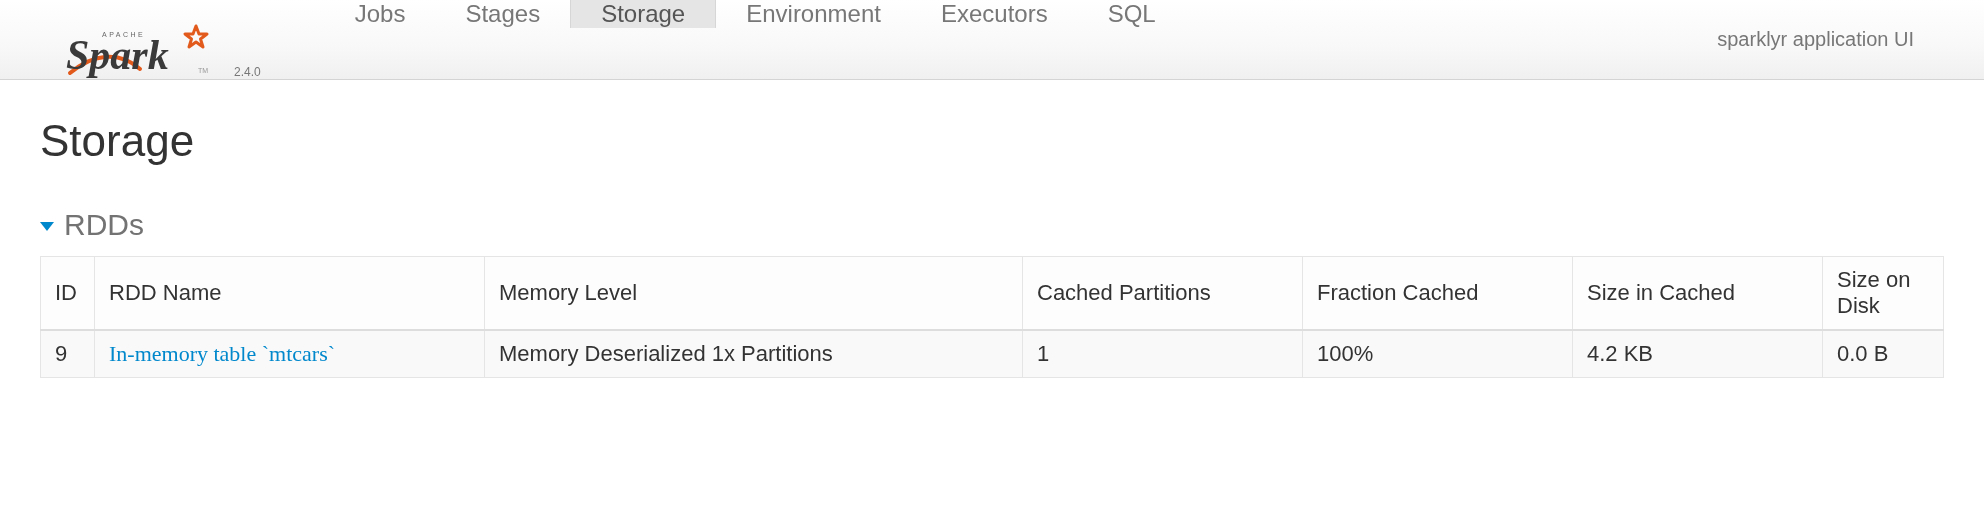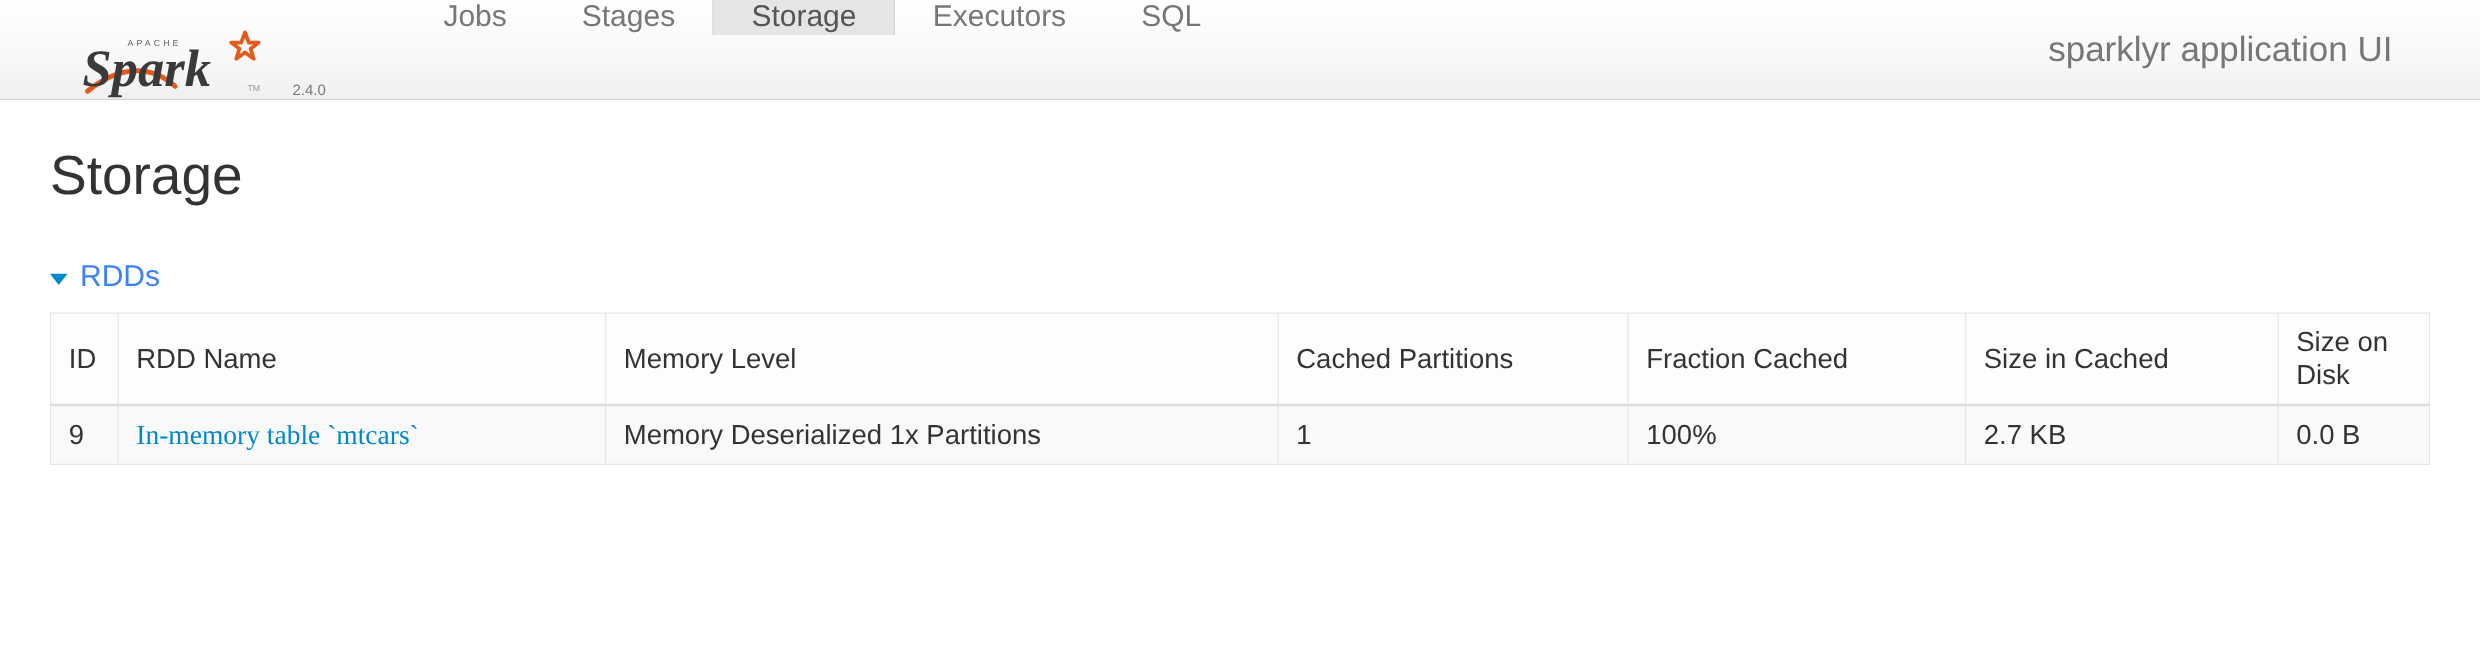--- a/index.html
+++ b/index.html
@@ -50,40 +50,40 @@
     background: #e5e5e5;
     color: #555;
     border-left: 1px solid #d6d6d6;
     border-right: 1px solid #d6d6d6;
   }
   .app-name {
     margin-left: auto;
     display: flex;
     align-items: center;
     padding-right: 70px;
-    font-size: 28px;
+    font-size: 20px;
     color: #777;
   }
 
   
   .content {
     padding: 36px 40px 0 40px;
   }
   h2.page-title {
     font-size: 44px;
     font-weight: 500;
     color: #333;
     margin-bottom: 42px;
   }
   .section-header {
     display: flex;
     align-items: center;
-    font-size: 24px;
+    font-size: 30px;
     font-weight: 400;
-    color: #3b82f6;
+    color: #737373;
     cursor: pointer;
     margin-bottom: 14px;
   }
   .section-header .disclosure-icon {
     width: 0; height: 0;
     border-left: 7px solid transparent;
     border-right: 7px solid transparent;
     border-top: 9px solid #0088cc;
     margin-right: 10px;
     position: relative;
@@ -151,20 +151,21 @@
         <text x="134" y="50" font-family="Helvetica, Arial" font-size="7" fill="#999">TM</text>
       </svg>
     </span>
     <span class="version">2.4.0</span>
   </div>
 
   <div class="nav-tabs">
     <div class="tab">Jobs</div>
     <div class="tab">Stages</div>
     <div class="tab active">Storage</div>
+    <div class="tab">Environment</div>
     <div class="tab">Executors</div>
     <div class="tab">SQL</div>
   </div>
 
   <div class="app-name">sparklyr application UI</div>
 </div>
 
 <div class="content">
 
   <h2 class="page-title">Storage</h2>
@@ -197,19 +198,19 @@
     </thead>
     <tbody>
       <tr>
         <td>9</td>
         <td>
           <a class="rdd-link">In-memory table `mtcars`</a>
         </td>
         <td>Memory Deserialized 1x Partitions</td>
         <td>1</td>
         <td>100%</td>
-        <td>2.7 KB</td>
+        <td>4.2 KB</td>
         <td>0.0 B</td>
       </tr>
     </tbody>
   </table>
 
 </div>
 
 </body></html>

